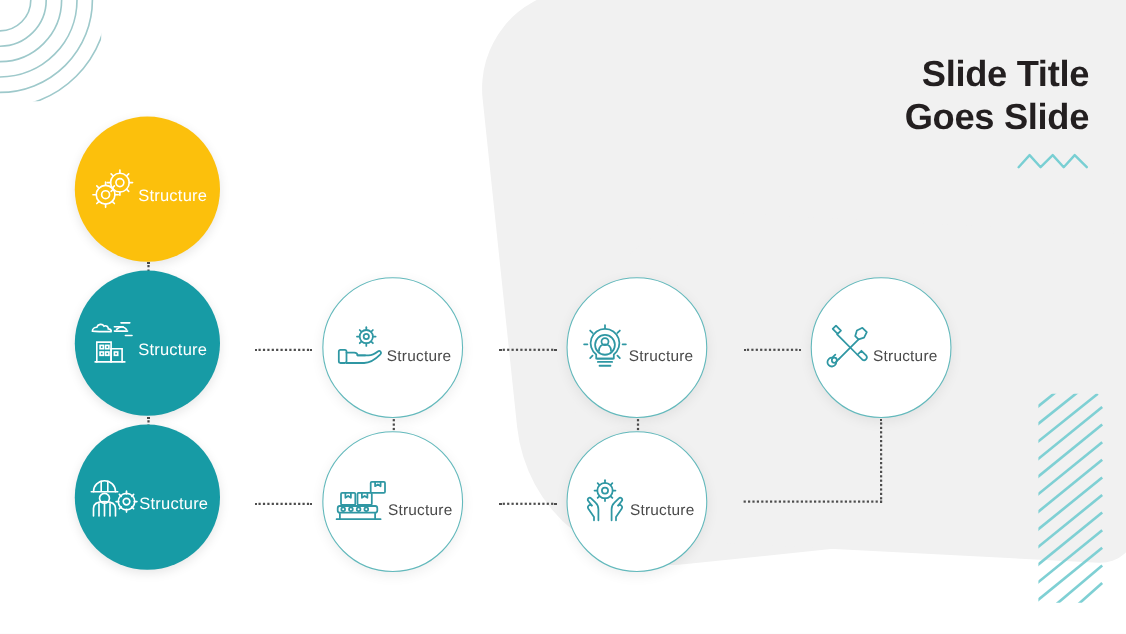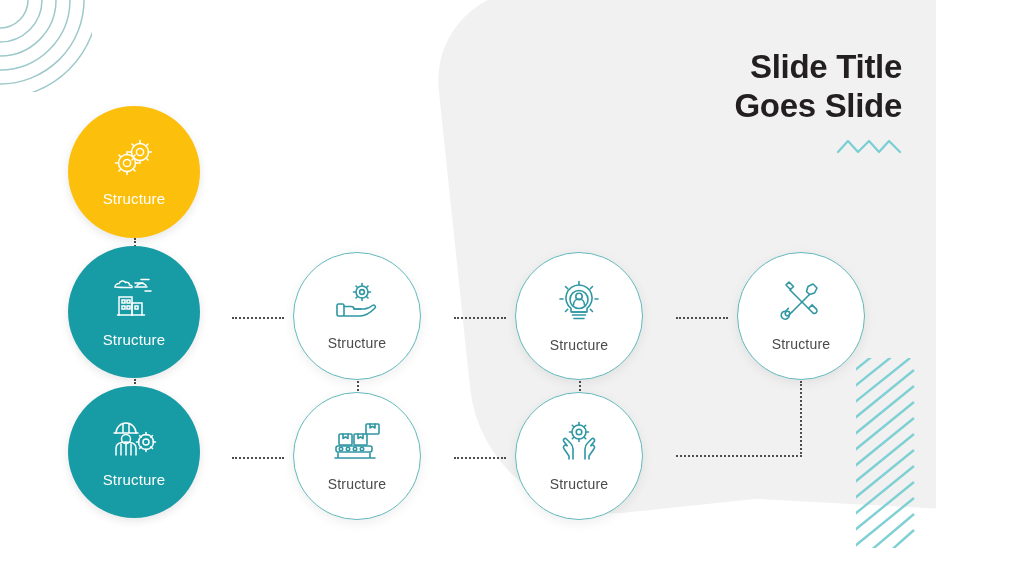--- a/index.html
+++ b/index.html
@@ -2,21 +2,21 @@
 <html><head>
 <meta charset="utf-8">
 <style>
   html, body {
     margin: 0;
     padding: 0;
     background: #ffffff;
   }
   #slide {
     position: relative;
-    width: 936px;
+    width: 1024px;
     height: 576px;
     background: #ffffff;
     overflow: hidden;
     font-family: "Liberation Sans", sans-serif;
   }
 
   
   .bg-blob {
     position: absolute;
     left: 455px;
@@ -92,21 +92,21 @@
     position: absolute;
     border-right: 2px dotted #4d4d4d;
     border-bottom: 2px dotted #4d4d4d;
   }
 
   
   .node {
     position: absolute;
     border-radius: 50%;
     display: flex;
-    flex-direction: column;
+    flex-direction: row;
     align-items: center;
     justify-content: center;
     box-sizing: border-box;
   }
   .node .icon {
     display: block;
     line-height: 0;
   }
   .node .node-label {
     font-size: 14px;

